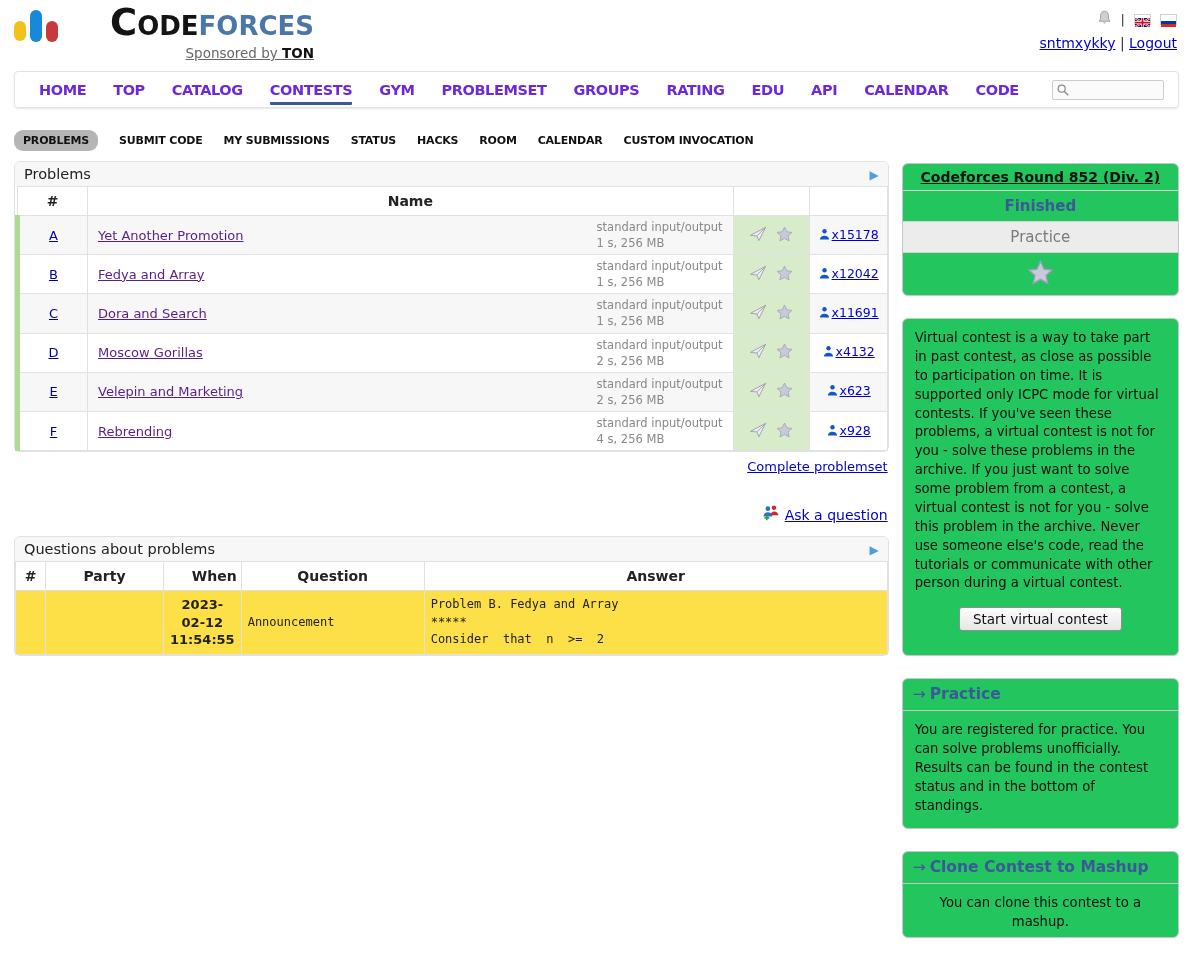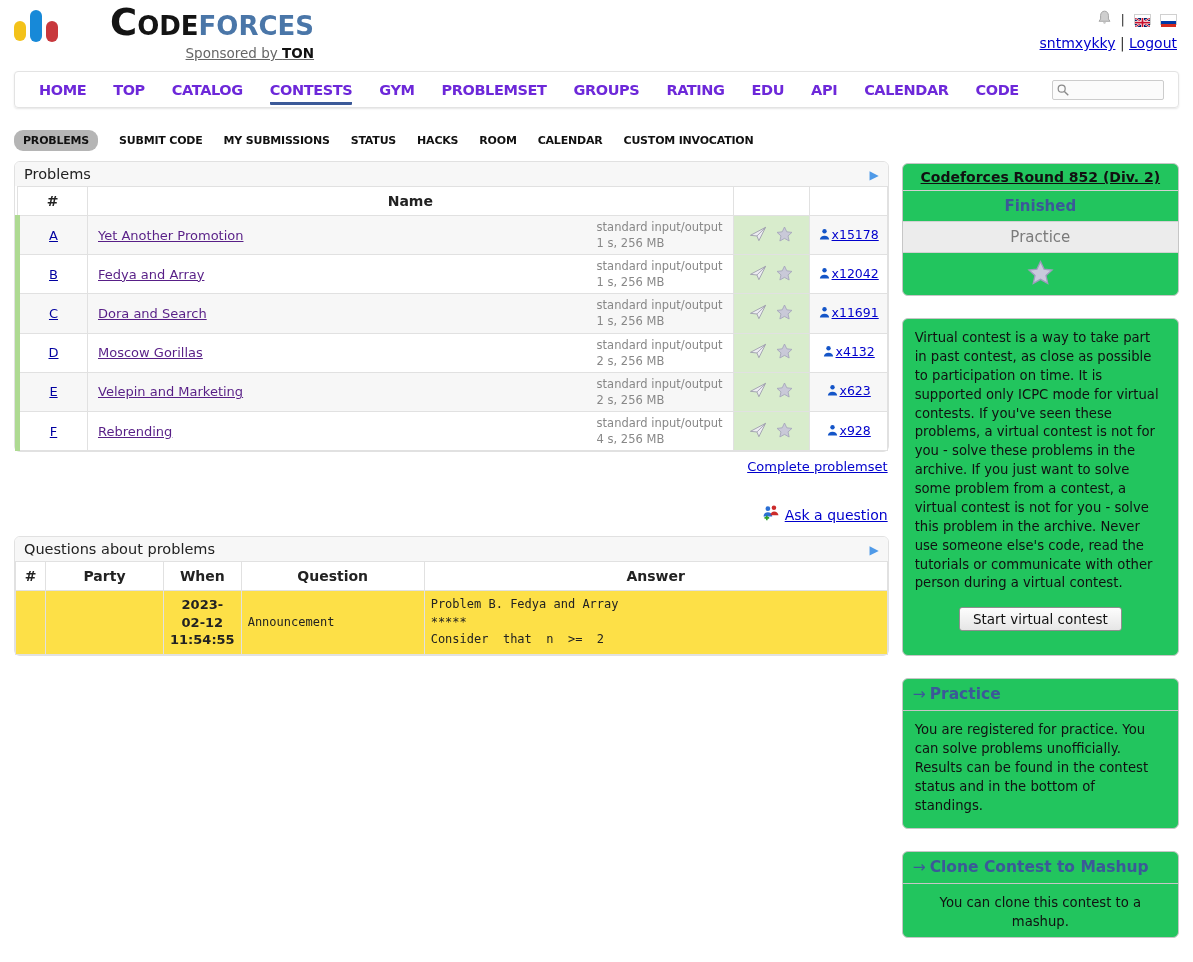--- a/index.html
+++ b/index.html
@@ -87,21 +87,21 @@
   .person-glyph { vertical-align:-2px; margin-right:1px; }
 
   .complete-row { text-align:right; margin:7px 1px 0; font-size:13px; }
   .complete-row a { color:#0000cc; text-decoration:underline; }
   .ask-row { display:flex; justify-content:flex-end; align-items:center; gap:5px; margin:30px 1px 11px; }
   .ask-row a { color:#0000cc; text-decoration:underline; font-size:14px; }
 
   
   .questions-table th.q-num { width:30px; }
   .questions-table th.q-party { width:118px; }
-  .questions-table th.q-when { width:72px; }
+  .questions-table th.q-when { width:72px;text-align:right; }
   .questions-table th.q-question { width:183px; }
   .questions-table td { background:#fde047; padding:5px 6px; vertical-align:middle; }
   .q-when-cell { font-weight:bold; text-align:center; font-size:13px; line-height:1.35; }
   .mono { font-family:"DejaVu Sans Mono","Liberation Mono",monospace; font-size:12px; white-space:pre-wrap; line-height:1.45; }
 
   
   .sbox { border:1px solid #c6c6c6; border-radius:6px; margin-bottom:22px; background:#22c55e; overflow:hidden; }
   .sbox-row { padding:5px 8px; text-align:center; border-bottom:1px solid #d2d2d2; }
   .sbox-row:last-child { border-bottom:none; }
   .contest-title a { font-weight:bold; font-size:14px; color:#111; text-decoration:underline; }

